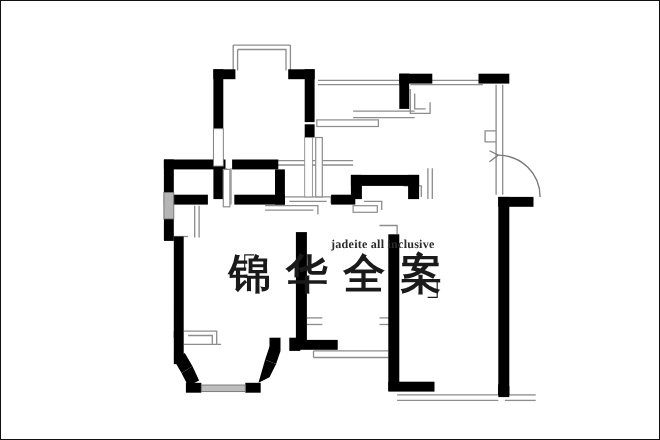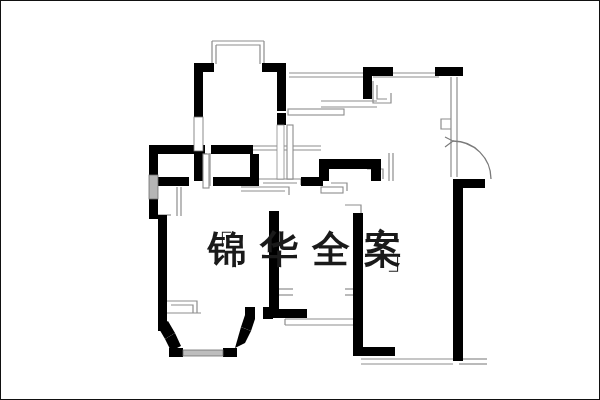--- a/index.html
+++ b/index.html
@@ -218,15 +218,16 @@
 
   <div id="watermark">
     <span class="wm-bracket left">「</span>
     <div class="wm-cjk">
       <span>锦</span>
       <span>华</span>
       <span>全</span>
       <span>案</span>
     </div>
     <span class="wm-bracket right">」</span>
+    <div class="wm-latin">jadeite all inclusive</div>
   </div>
 
 </div>
 
 </body></html>

